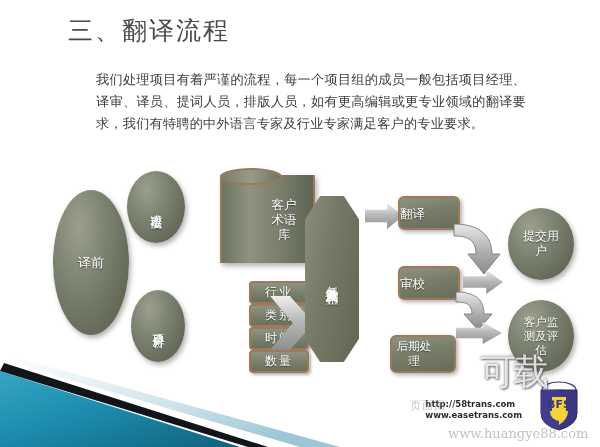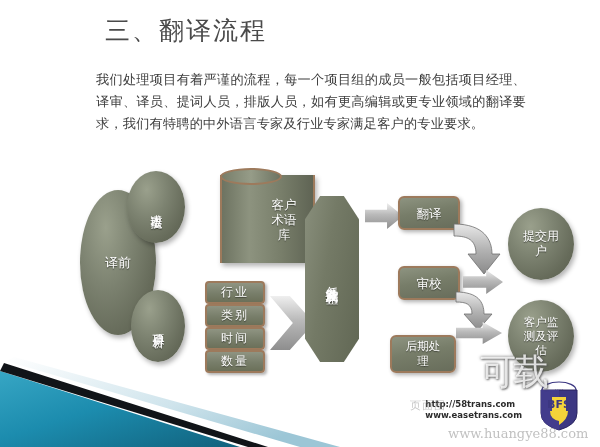--- a/index.html
+++ b/index.html
@@ -19,21 +19,20 @@
   
   #title {
     position: absolute;
     left: 68px;
     top: 14px;
     font-size: 25px;
     color: #4a4a4a;
     letter-spacing: 2px;
     font-weight: 500;
     white-space: nowrap;
-    margin-left: 37px;
   }
 
   
   #body-text {
     position: absolute;
     left: 96px;
     top: 69px;
     width: 430px;
     font-size: 13.2px;
     line-height: 22px;
@@ -59,41 +58,42 @@
   }
 
   .olive-box {
     position: absolute;
     background: linear-gradient(170deg, #8d9380 0%, #777d69 45%, #686d5b 100%);
     border: 2px solid #9d7a5c;
     border-radius: 6px;
     box-shadow: 2px 2px 4px rgba(0,0,0,0.32);
     display: flex;
     align-items: center;
-    justify-content: center;
+    justify-content: flex-start;
     text-align: center;
     color: #ffffff;
     font-size: 12.5px;
     line-height: 15px;
     text-shadow: 0 1px 1px rgba(0,0,0,0.5);
   }
 
   .small-box {
     position: absolute;
     background: linear-gradient(180deg, #8f9482 0%, #787e6a 55%, #6b7059 100%);
     border: 2px solid #9d7a5c;
     border-radius: 4px;
     box-shadow: 2px 2px 3px rgba(0,0,0,0.30);
     display: flex;
     align-items: center;
     justify-content: center;
     color: #ffffff;
     font-size: 12px;
     letter-spacing: 2px;
     text-shadow: 0 1px 1px rgba(0,0,0,0.5);
+    margin-left: 44px;
   }
 
   
   #cylinder-db {
     position: absolute;
     left: 220px;
     top: 175px;
     width: 58px;
     height: 88px;
     background: linear-gradient(90deg, #6d7361 0%, #8d937f 30%, #787e6a 65%, #5f6454 100%);
@@ -235,21 +235,21 @@
 </style>
 </head>
 <body>
 
 <div id="slide">
 
   <div id="title">三、翻译流程</div>
 
   <div id="body-text">我们处理项目有着严谨的流程，每一个项目组的成员一般包括项目经理、译审、译员、提词人员，排版人员，如有更高编辑或更专业领域的翻译要求，我们有特聘的中外语言专家及行业专家满足客户的专业要求。</div>
 
-  <div class="olive-ellipse" style="left:80px; top:190px; width:76px; height:145px; font-size:13px;">
+  <div class="olive-ellipse" style="left:53px; top:190px; width:76px; height:145px; font-size:13px;">
     <span>译前</span>
   </div>
 
   <div class="olive-ellipse" style="left:127px; top:171px; width:58px; height:72px;">
     <span class="vtext">术语提取</span>
   </div>
 
   <div class="olive-ellipse" style="left:131px; top:290px; width:54px; height:72px;">
     <span class="vtext">项目分析</span>
   </div>

